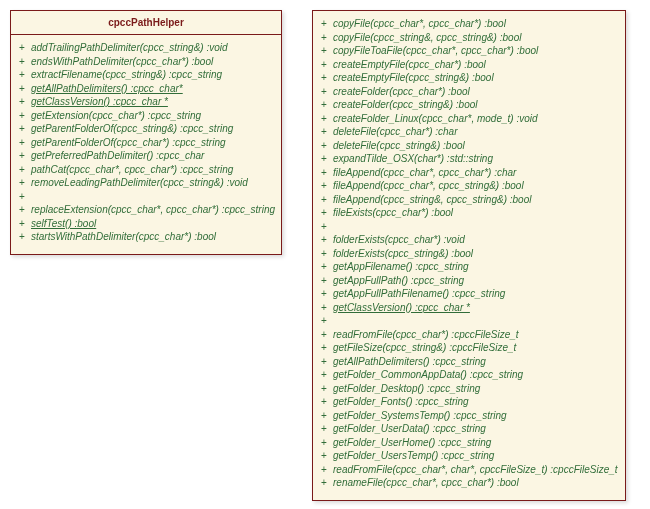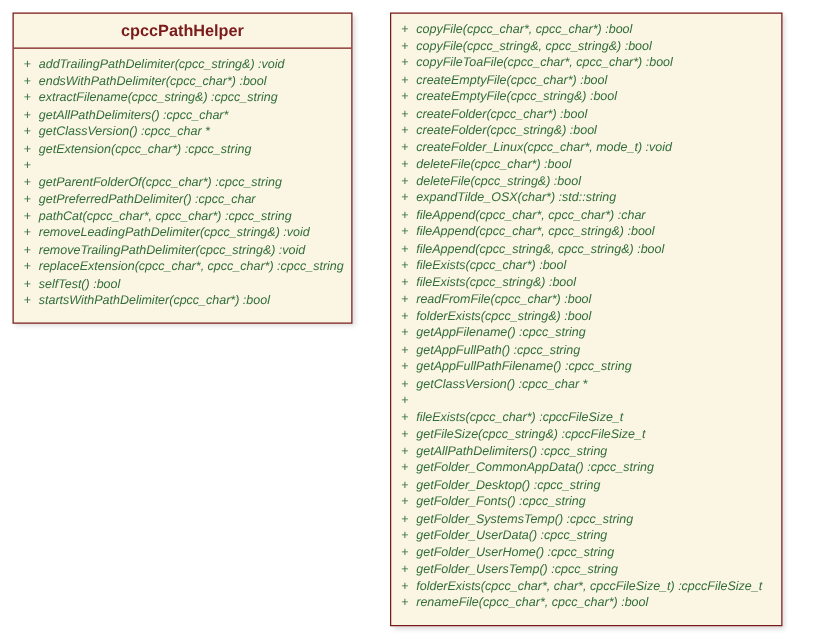--- a/index.html
+++ b/index.html
@@ -19,41 +19,41 @@
     background: #fbf6e3;
     border: 1px solid #7a1a1a;
     box-shadow: 2px 2px 4px rgba(0,0,0,0.15);
   }
   .class-header {
     text-align: center;
     font-weight: bold;
     color: #7a1a1a;
     padding: 6px 5px;
     border-bottom: 1px solid #7a1a1a;
-    font-size: 13px;
+    font-size: 10px;
   }
   .method-list {
     padding: 6px 8px 10px 8px;
   }
   .method-row {
     display: flex;
     align-items: baseline;
     font-size: 10px;
     color: #316d39;
     line-height: 1.35;
     font-style: italic;
     white-space: nowrap;
   }
   .vis {
     width: 12px;
     flex-shrink: 0;
     font-style: normal;
     color: #316d39;
   }
-  .sig.underline { }
+  .sig.underline { text-decoration: underline; }
   .box-1 { width: 270px; }
   .box-2 { width: 312px; }
 </style>
 </head>
 <body>
 
 <div class="diagram">
 
   <div class="class-box box-1">
     <div class="class-header">cpccPathHelper</div>
@@ -77,40 +77,40 @@
         <div class="method-row">
           <span class="vis">+</span>
           <span class="sig underline">getClassVersion() :cpcc_char *</span>
         </div>
         <div class="method-row">
           <span class="vis">+</span>
           <span class="sig">getExtension(cpcc_char*) :cpcc_string</span>
         </div>
         <div class="method-row">
           <span class="vis">+</span>
+          <span class="sig">getParentFolderOf(cpcc_string&amp;) :cpcc_string</span>
         </div>
         <div class="method-row">
           <span class="vis">+</span>
           <span class="sig">getParentFolderOf(cpcc_char*) :cpcc_string</span>
         </div>
         <div class="method-row">
           <span class="vis">+</span>
           <span class="sig">getPreferredPathDelimiter() :cpcc_char</span>
         </div>
         <div class="method-row">
           <span class="vis">+</span>
           <span class="sig">pathCat(cpcc_char*, cpcc_char*) :cpcc_string</span>
         </div>
         <div class="method-row">
           <span class="vis">+</span>
           <span class="sig">removeLeadingPathDelimiter(cpcc_string&amp;) :void</span>
         </div>
         <div class="method-row">
           <span class="vis">+</span>
-          <span class="sig">removeTrailingPathDelimiter(cpcc_string&amp;) :void</span>
         </div>
         <div class="method-row">
           <span class="vis">+</span>
           <span class="sig">replaceExtension(cpcc_char*, cpcc_char*) :cpcc_string</span>
         </div>
         <div class="method-row">
           <span class="vis">+</span>
           <span class="sig underline">selfTest() :bool</span>
         </div>
         <div class="method-row">
@@ -149,21 +149,21 @@
         <div class="method-row">
           <span class="vis">+</span>
           <span class="sig">createFolder(cpcc_string&amp;) :bool</span>
         </div>
         <div class="method-row">
           <span class="vis">+</span>
           <span class="sig">createFolder_Linux(cpcc_char*, mode_t) :void</span>
         </div>
         <div class="method-row">
           <span class="vis">+</span>
-          <span class="sig">deleteFile(cpcc_char*) :bool</span>
+          <span class="sig">deleteFile(cpcc_char*) :char</span>
         </div>
         <div class="method-row">
           <span class="vis">+</span>
           <span class="sig">deleteFile(cpcc_string&amp;) :bool</span>
         </div>
         <div class="method-row">
           <span class="vis">+</span>
           <span class="sig">expandTilde_OSX(char*) :std::string</span>
         </div>
         <div class="method-row">
@@ -177,25 +177,24 @@
         <div class="method-row">
           <span class="vis">+</span>
           <span class="sig">fileAppend(cpcc_string&amp;, cpcc_string&amp;) :bool</span>
         </div>
         <div class="method-row">
           <span class="vis">+</span>
           <span class="sig">fileExists(cpcc_char*) :bool</span>
         </div>
         <div class="method-row">
           <span class="vis">+</span>
-          <span class="sig">fileExists(cpcc_string&amp;) :bool</span>
-        </div>
-        <div class="method-row">
-          <span class="vis">+</span>
-          <span class="sig">readFromFile(cpcc_char*) :bool</span>
+        </div>
+        <div class="method-row">
+          <span class="vis">+</span>
+          <span class="sig">folderExists(cpcc_char*) :void</span>
         </div>
         <div class="method-row">
           <span class="vis">+</span>
           <span class="sig">folderExists(cpcc_string&amp;) :bool</span>
         </div>
         <div class="method-row">
           <span class="vis">+</span>
           <span class="sig">getAppFilename() :cpcc_string</span>
         </div>
         <div class="method-row">
@@ -208,21 +207,21 @@
         </div>
         <div class="method-row">
           <span class="vis">+</span>
           <span class="sig underline">getClassVersion() :cpcc_char *</span>
         </div>
         <div class="method-row">
           <span class="vis">+</span>
         </div>
         <div class="method-row">
           <span class="vis">+</span>
-          <span class="sig">fileExists(cpcc_char*) :cpccFileSize_t</span>
+          <span class="sig">readFromFile(cpcc_char*) :cpccFileSize_t</span>
         </div>
         <div class="method-row">
           <span class="vis">+</span>
           <span class="sig">getFileSize(cpcc_string&amp;) :cpccFileSize_t</span>
         </div>
         <div class="method-row">
           <span class="vis">+</span>
           <span class="sig">getAllPathDelimiters() :cpcc_string</span>
         </div>
         <div class="method-row">
@@ -248,21 +247,21 @@
         <div class="method-row">
           <span class="vis">+</span>
           <span class="sig">getFolder_UserHome() :cpcc_string</span>
         </div>
         <div class="method-row">
           <span class="vis">+</span>
           <span class="sig">getFolder_UsersTemp() :cpcc_string</span>
         </div>
         <div class="method-row">
           <span class="vis">+</span>
-          <span class="sig">folderExists(cpcc_char*, char*, cpccFileSize_t) :cpccFileSize_t</span>
+          <span class="sig">readFromFile(cpcc_char*, char*, cpccFileSize_t) :cpccFileSize_t</span>
         </div>
         <div class="method-row">
           <span class="vis">+</span>
           <span class="sig">renameFile(cpcc_char*, cpcc_char*) :bool</span>
         </div>
       </div>
   </div>
 
 </div>
 

